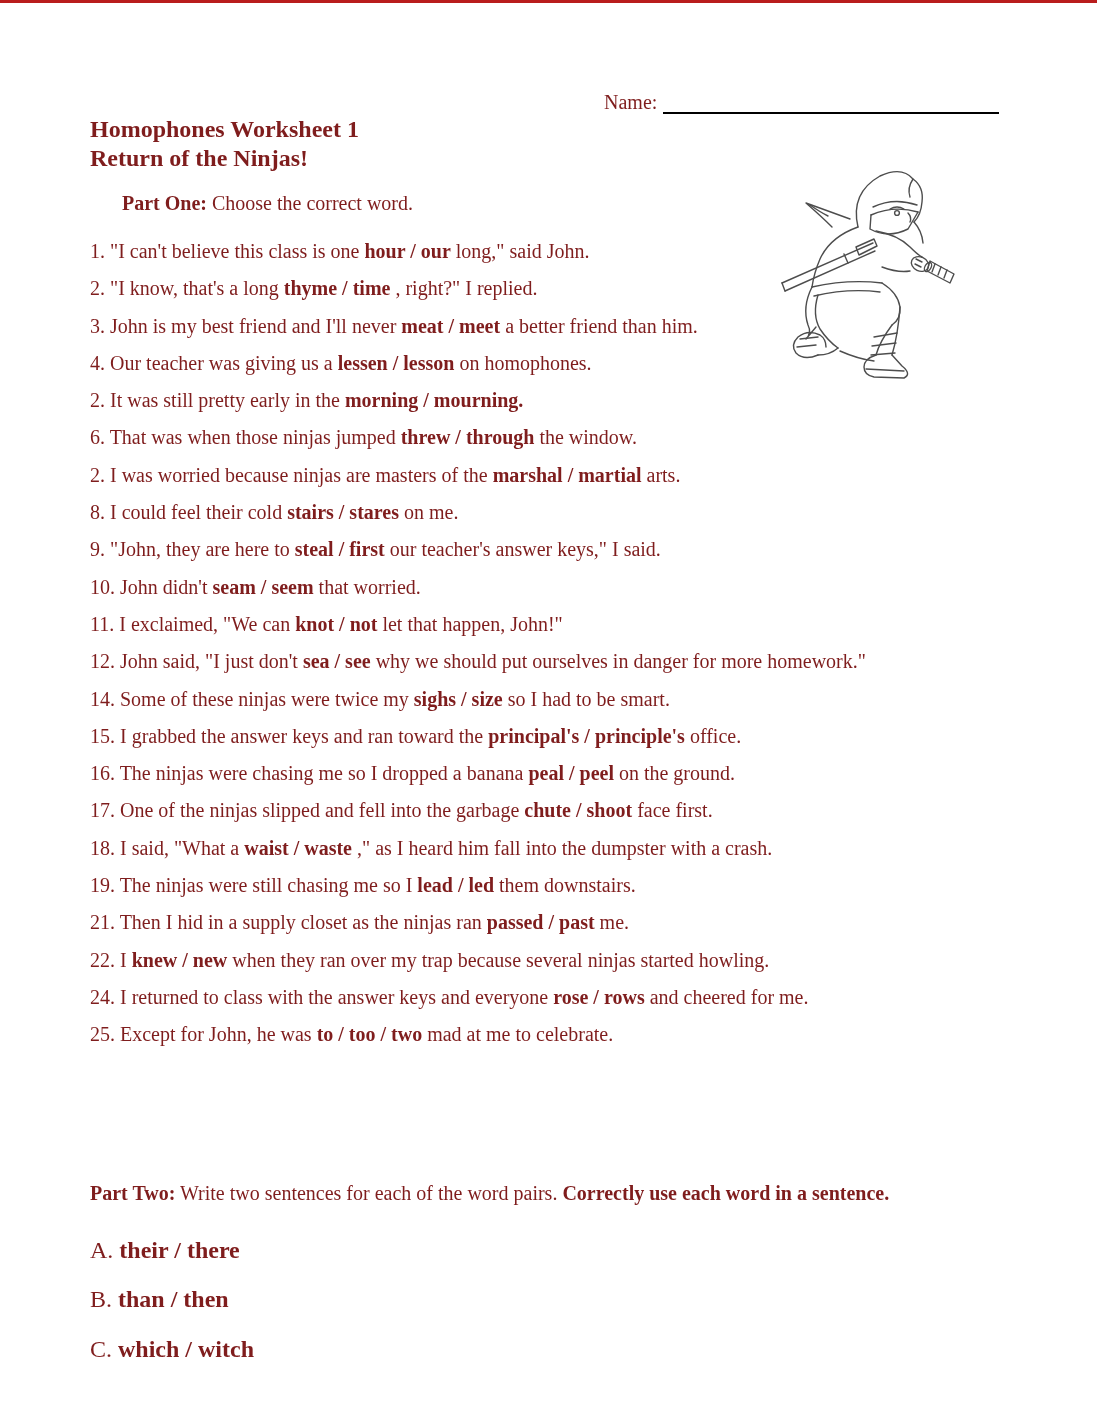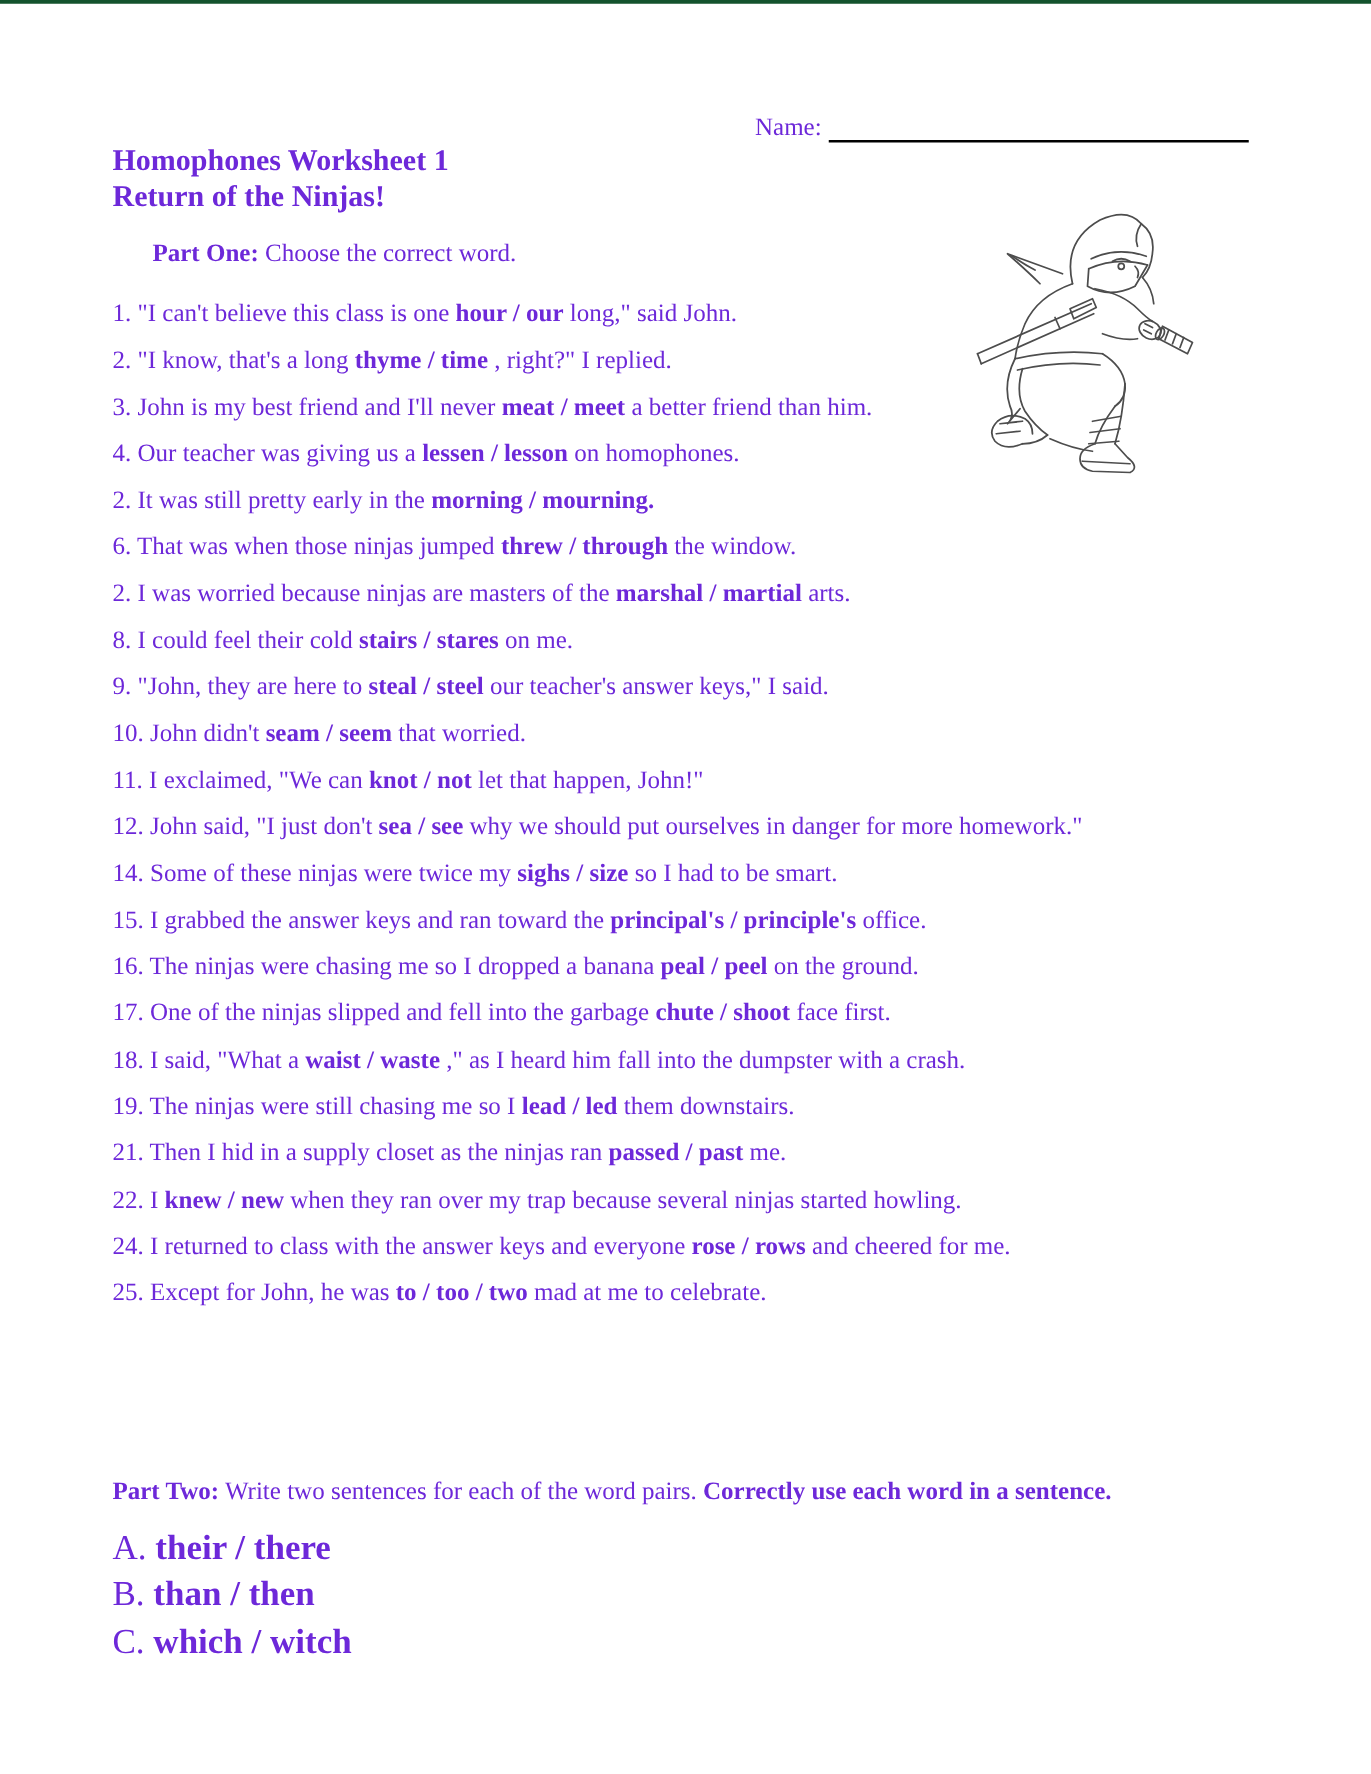--- a/index.html
+++ b/index.html
@@ -1,23 +1,23 @@
 <!DOCTYPE html>
 <html><head>
 <meta charset="utf-8">
 <style>
   html,body{margin:0;padding:0;background:#fff;}
   .page{
     position:relative;
     width:1097px;height:1419px;
     background:#ffffff;
-    border-top:3px solid #14532d;
+    border-top:3px solid #b91c1c;
     box-sizing:border-box;
     font-family:"Liberation Serif","DejaVu Serif",serif;
-    color:#6d28d9;
+    color:#7f1d1d;
     overflow:hidden;
   }
   .name-row{
     position:absolute;left:604px;top:87px;
     font-size:20px;line-height:24px;white-space:nowrap;
   }
   .name-line{
     display:inline-block;width:336px;height:18px;
     border-bottom:2px solid #000;margin-left:6px;vertical-align:bottom;
   }
@@ -37,21 +37,21 @@
   }
   .q{
     height:37.3px;line-height:37.3px;
     font-size:20px;white-space:nowrap;
   }
   .pairs{
     position:absolute;left:90px;top:1217px;
   }
   .pair-row{
     height:37.3px;line-height:37.3px;
-    font-size:28px;white-space:nowrap;
+    font-size:24px;white-space:nowrap;margin-top:12px;
   }
   .ninja{
     position:absolute;left:770px;top:152px;width:200px;height:238px;
   }
 </style>
 </head>
 <body>
 
 <div class="page">
 
@@ -157,21 +157,21 @@
 
       <div class="q">
         <span>2. I was worried because ninjas are masters of the </span><span class="bold">marshal / martial</span><span> arts.</span>
       </div>
 
       <div class="q">
         <span>8. I could feel their cold </span><span class="bold">stairs / stares</span><span> on me.</span>
       </div>
 
       <div class="q">
-        <span>9.  "John, they are here to </span><span class="bold">steal / steel</span><span> our teacher's answer keys," I said.</span>
+        <span>9.  "John, they are here to </span><span class="bold">steal / first</span><span> our teacher's answer keys," I said.</span>
       </div>
 
       <div class="q">
         <span>10. John didn't </span><span class="bold">seam / seem</span><span> that worried.</span>
       </div>
 
       <div class="q">
         <span>11. I exclaimed, "We can </span><span class="bold">knot / not</span><span> let that happen, John!"</span>
       </div>
 

